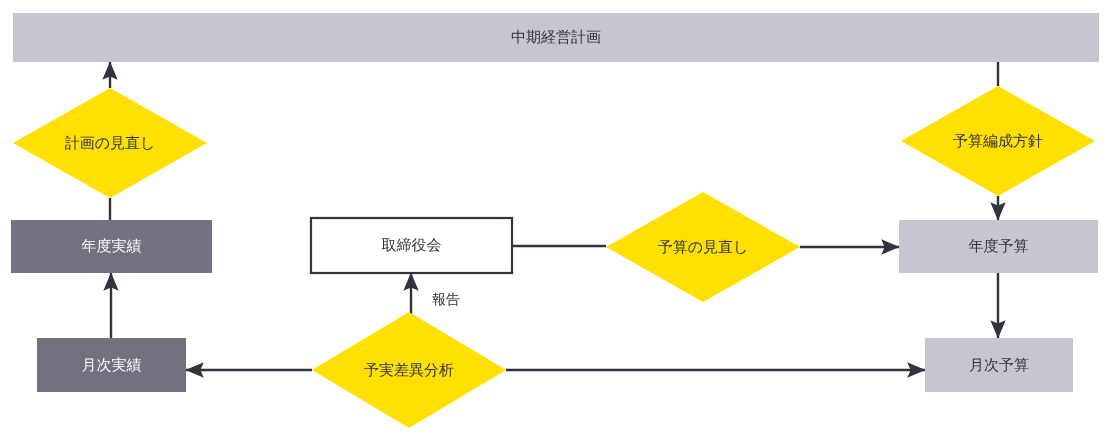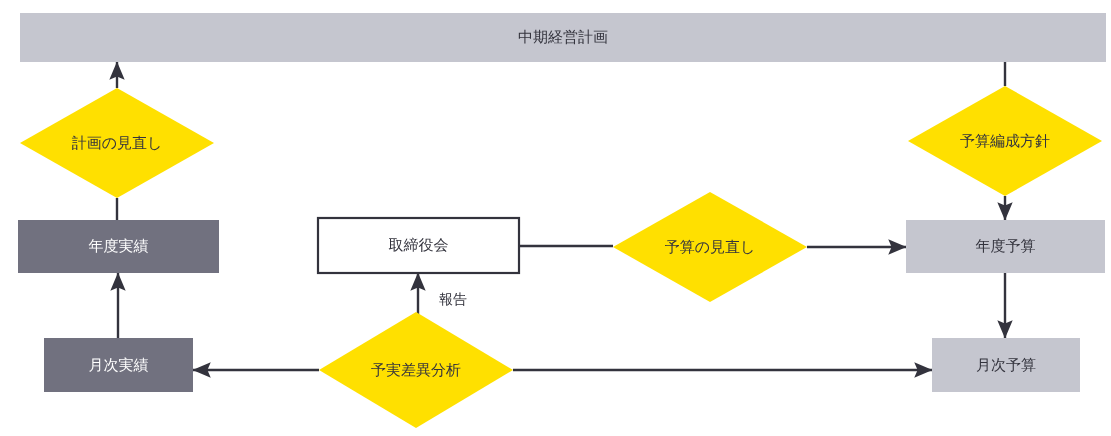--- a/index.html
+++ b/index.html
@@ -11,21 +11,20 @@
     width: 1111px;
     height: 436px;
     font-family: "Liberation Sans", "DejaVu Sans", sans-serif;
     overflow: hidden;
   }
   #diagram-root {
     position: relative;
     width: 883px;
     height: 436px;
     background: #ffffff;
-    margin-left: 7px;
   }
   svg.diagram-canvas {
     position: absolute;
     top: 0;
     left: 0;
     width: 1111px;
     height: 436px;
     display: block;
   }
   .node-label {

